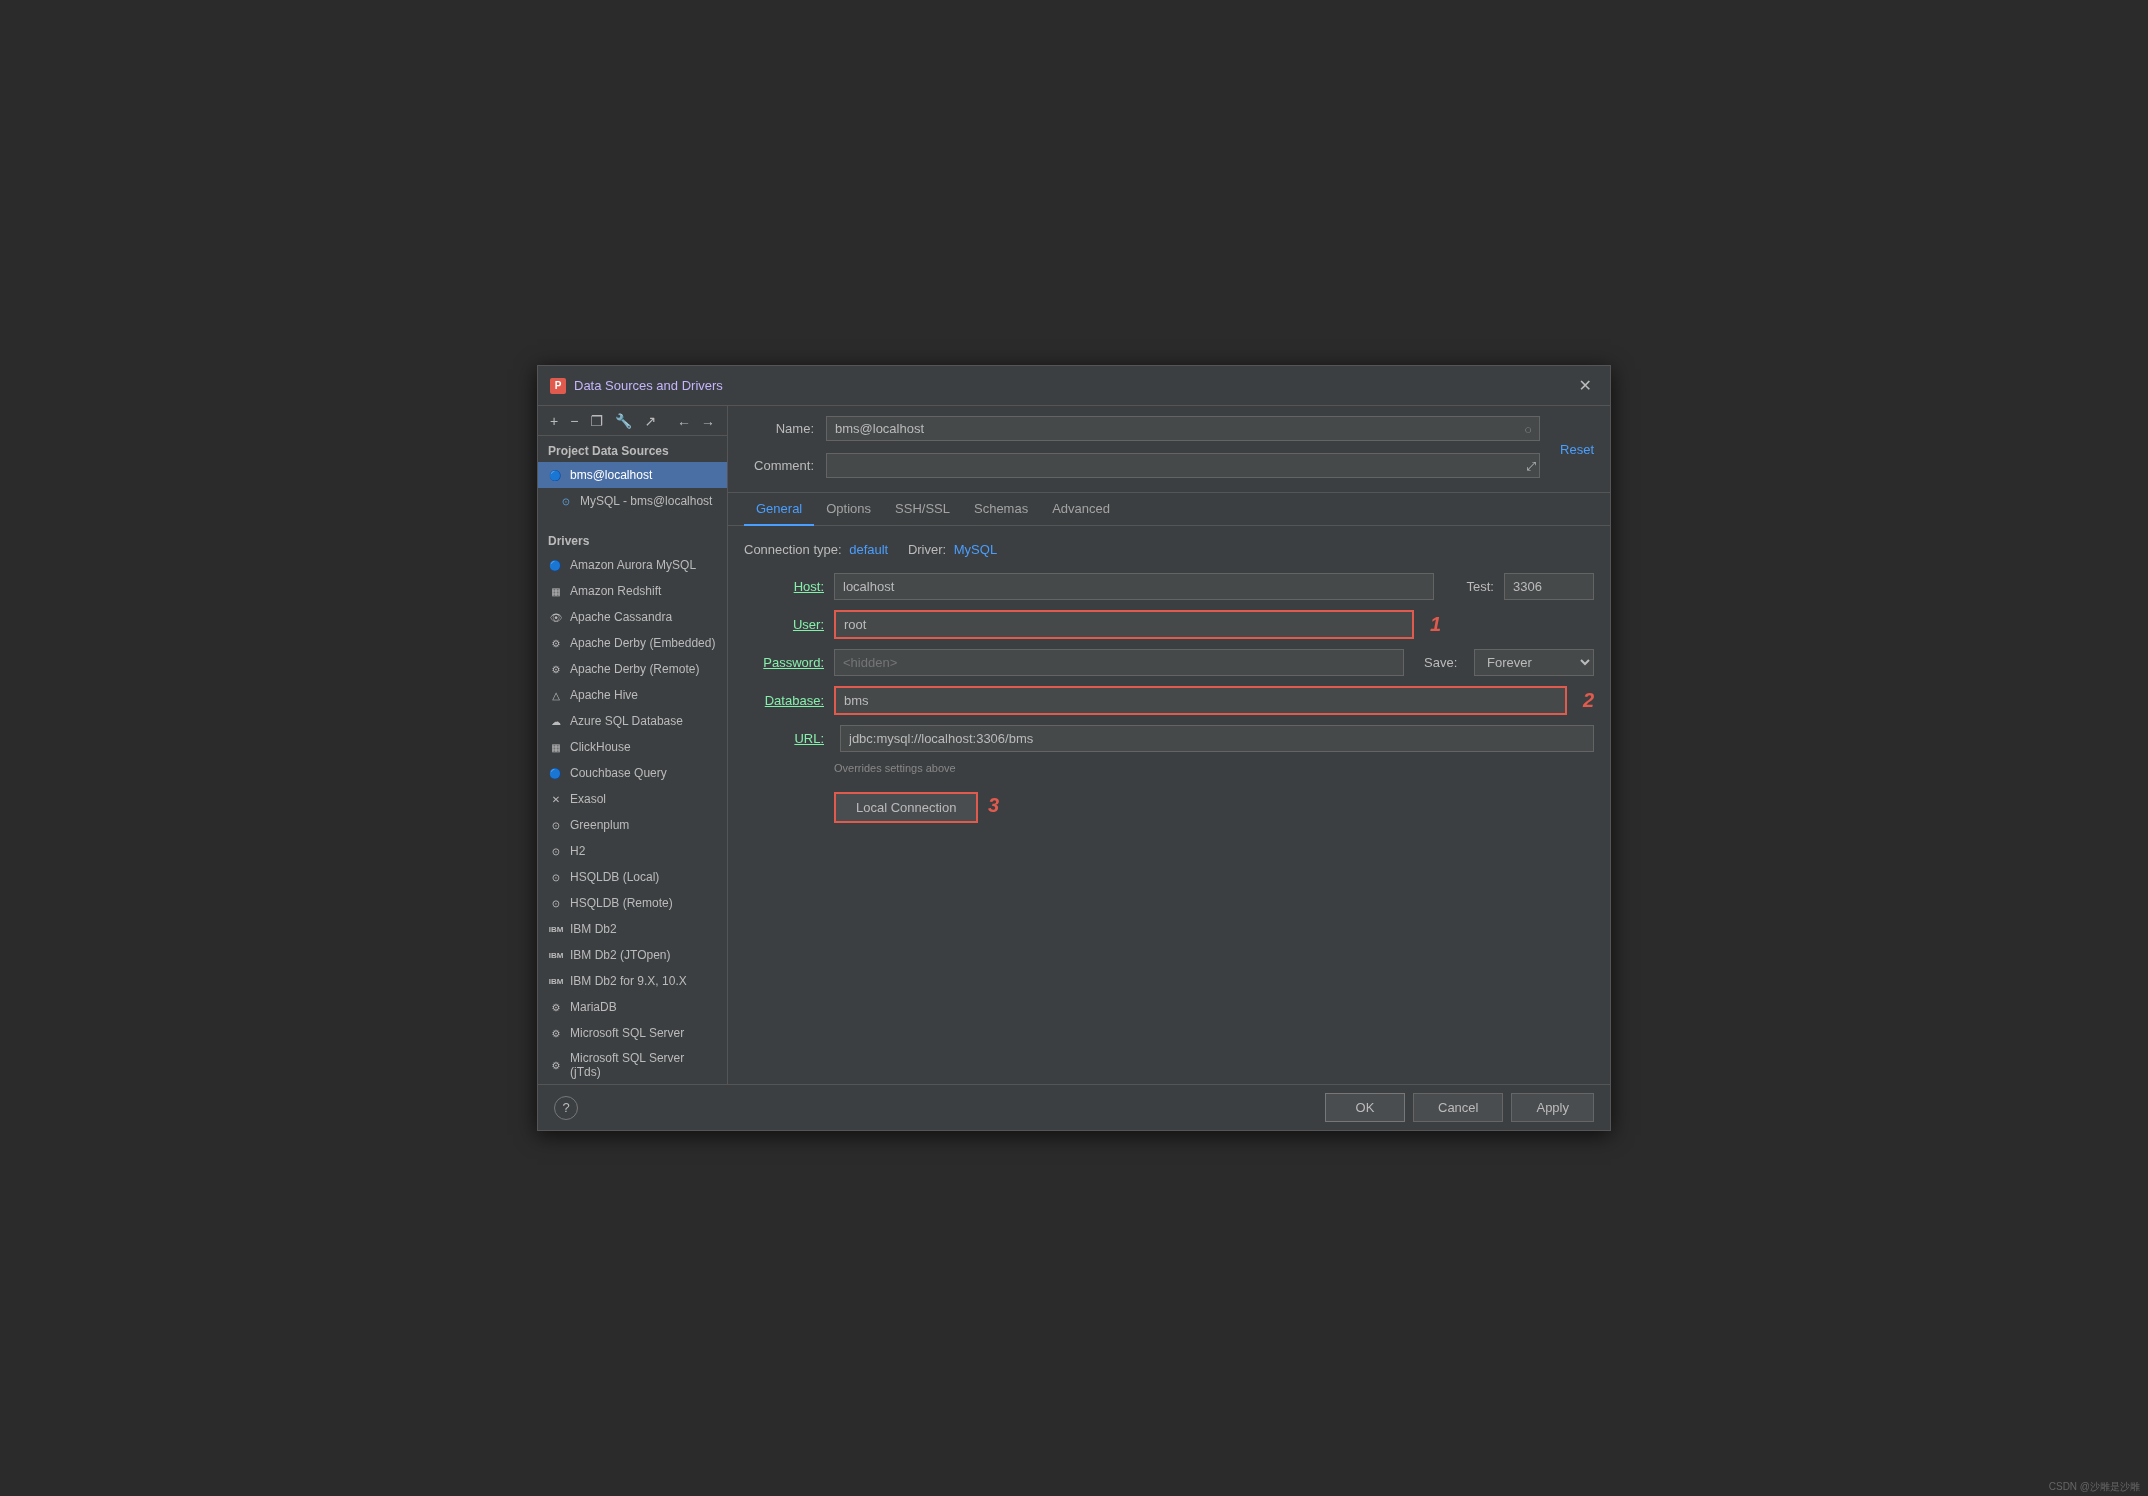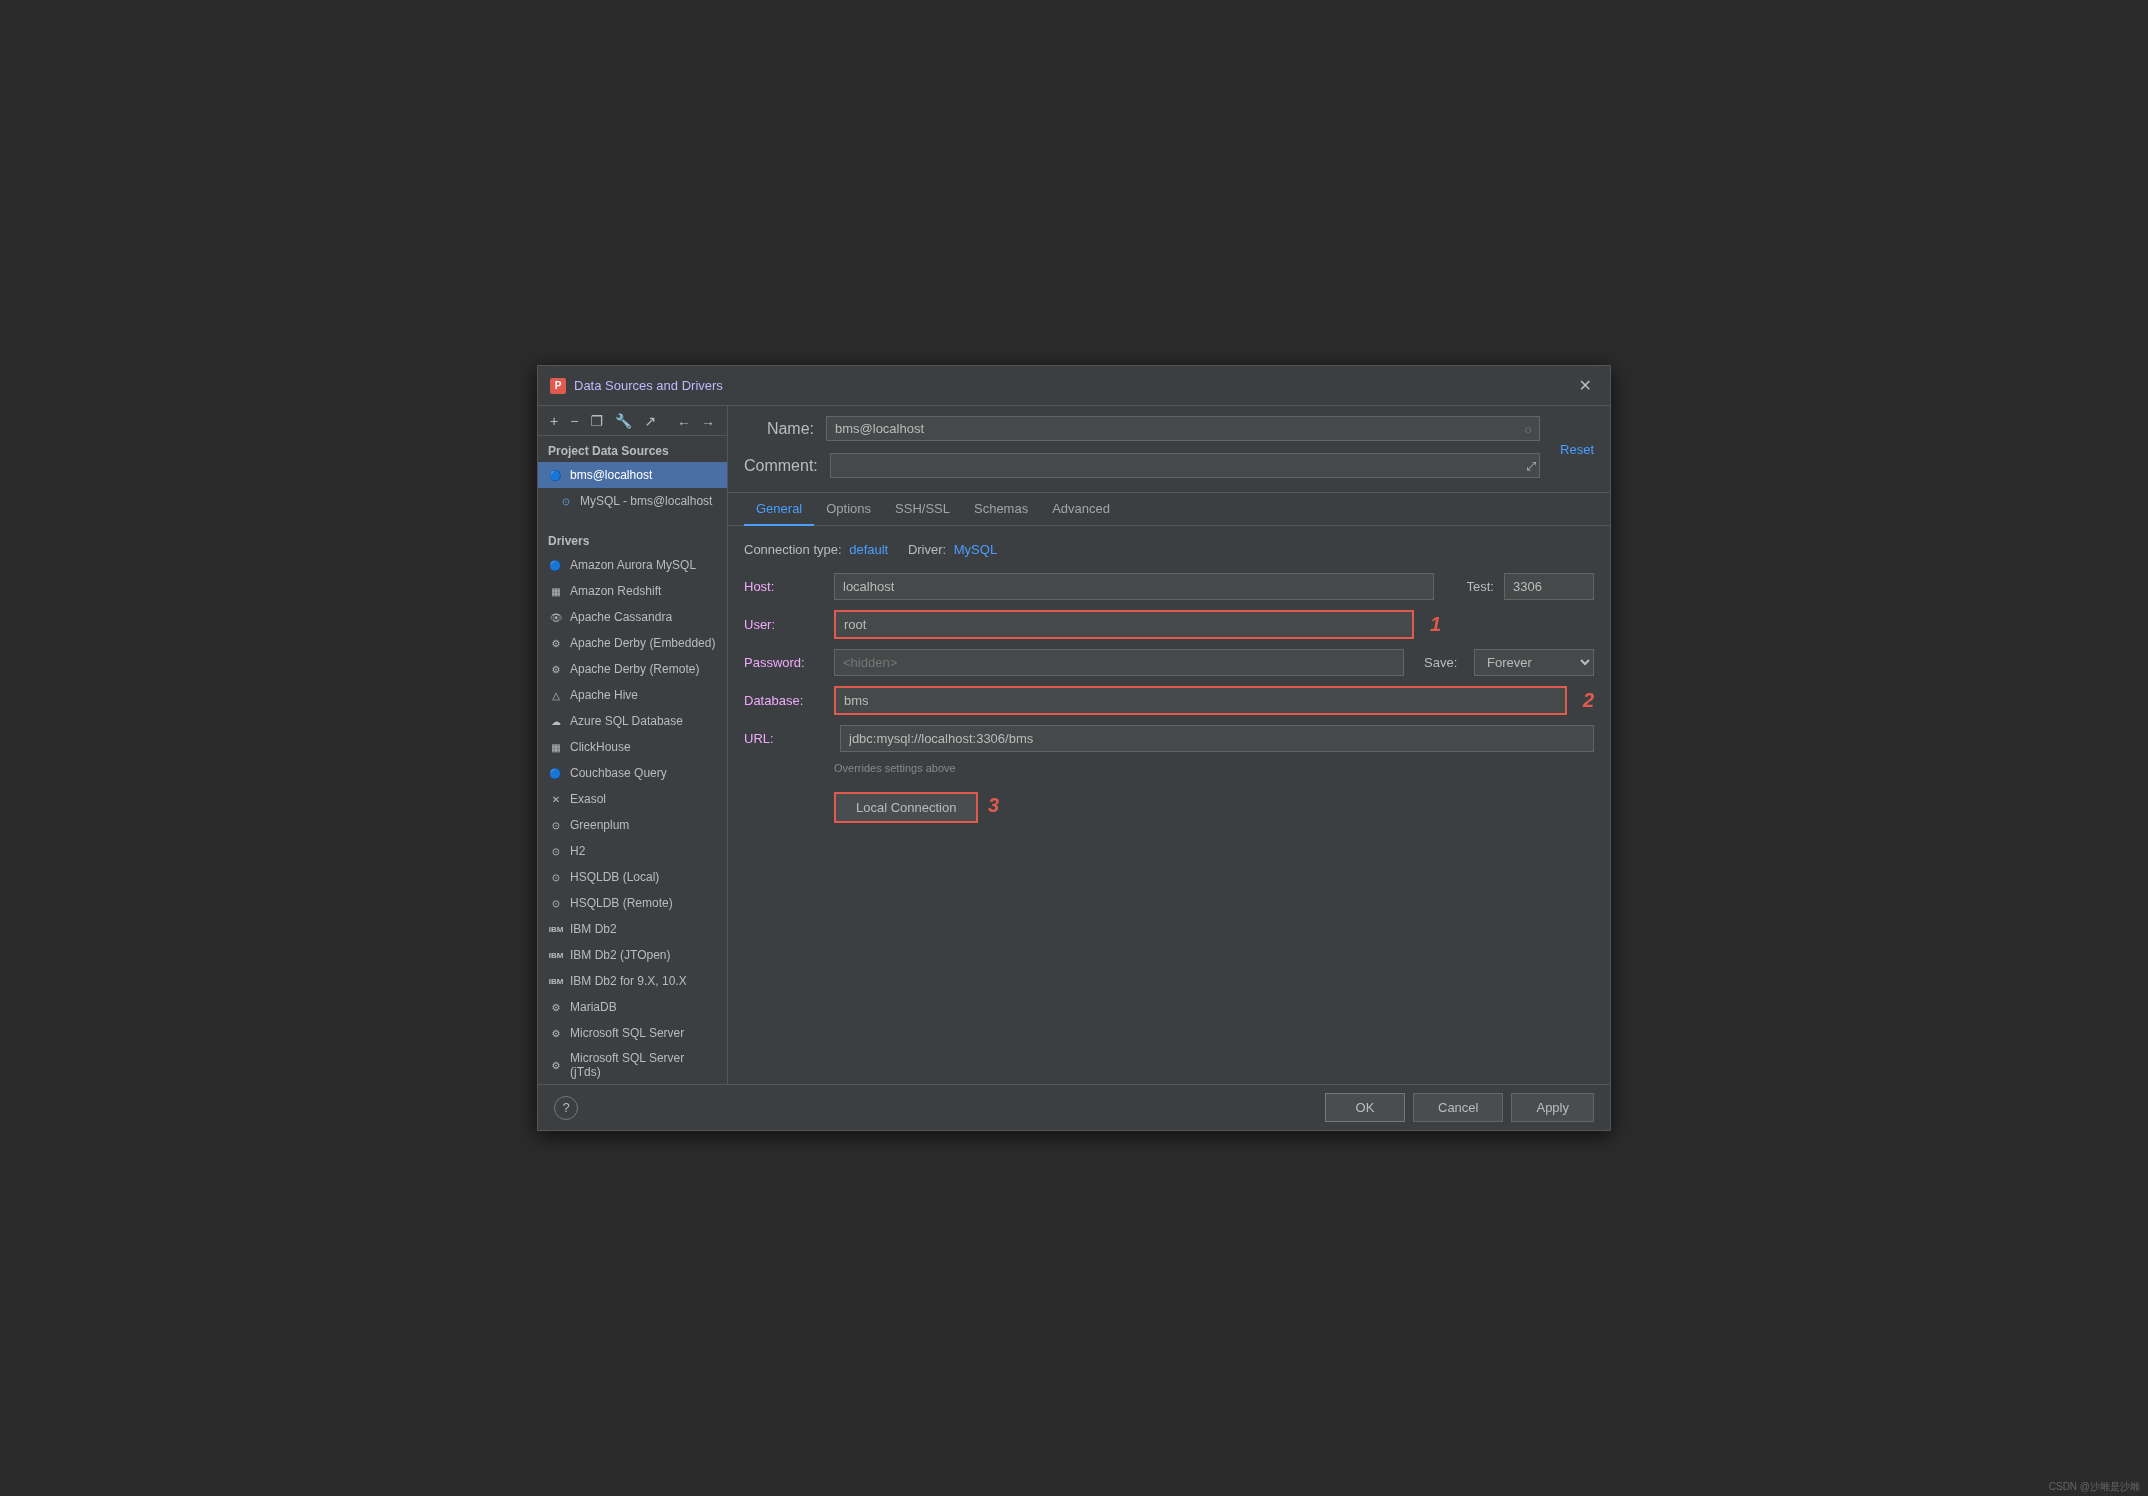--- a/index.html
+++ b/index.html
@@ -144,21 +144,21 @@
     .field-row {
       display: flex;
       align-items: center;
       gap: 12px;
       margin-bottom: 4px;
     }
     .field-label {
       color: #bbb;
       min-width: 70px;
       text-align: right;
-      font-size: 16px;
+      font-size: 13px;
     }
     .field-input {
       background: #45494a;
       border: 1px solid #646464;
       color: #bbb;
       padding: 4px 8px;
       font-size: 13px;
       outline: none;
       flex: 1;
     }
@@ -210,24 +210,25 @@
       display: flex;
       flex-direction: column;
       gap: 10px;
     }
     .form-row {
       display: flex;
       align-items: center;
       gap: 10px;
     }
     .form-label {
-      color: #f0abfc;
+      color: #86efac;
       min-width: 80px;
-      text-align: left;
-      font-size: 13px;
+      text-align: right;
+      font-size: 13px;
+      text-decoration: underline;
     }
     .form-input {
       background: #45494a;
       border: 1px solid #646464;
       color: #bbb;
       padding: 5px 8px;
       font-size: 13px;
       outline: none;
     }
     .form-input.wide { flex: 1; max-width: 580px; }

